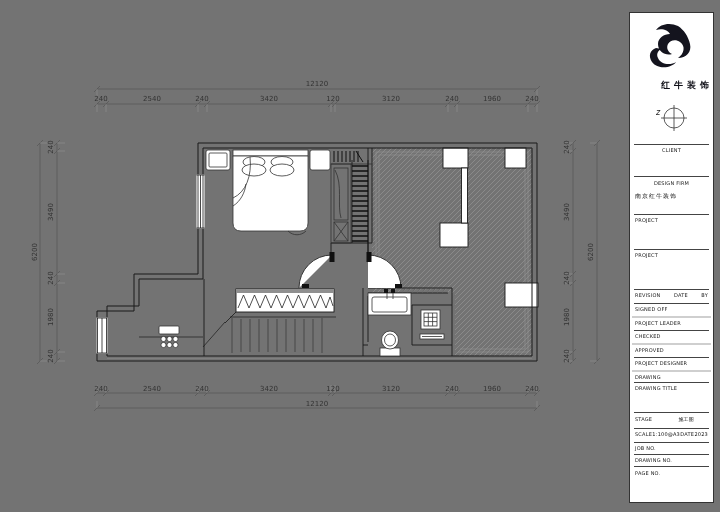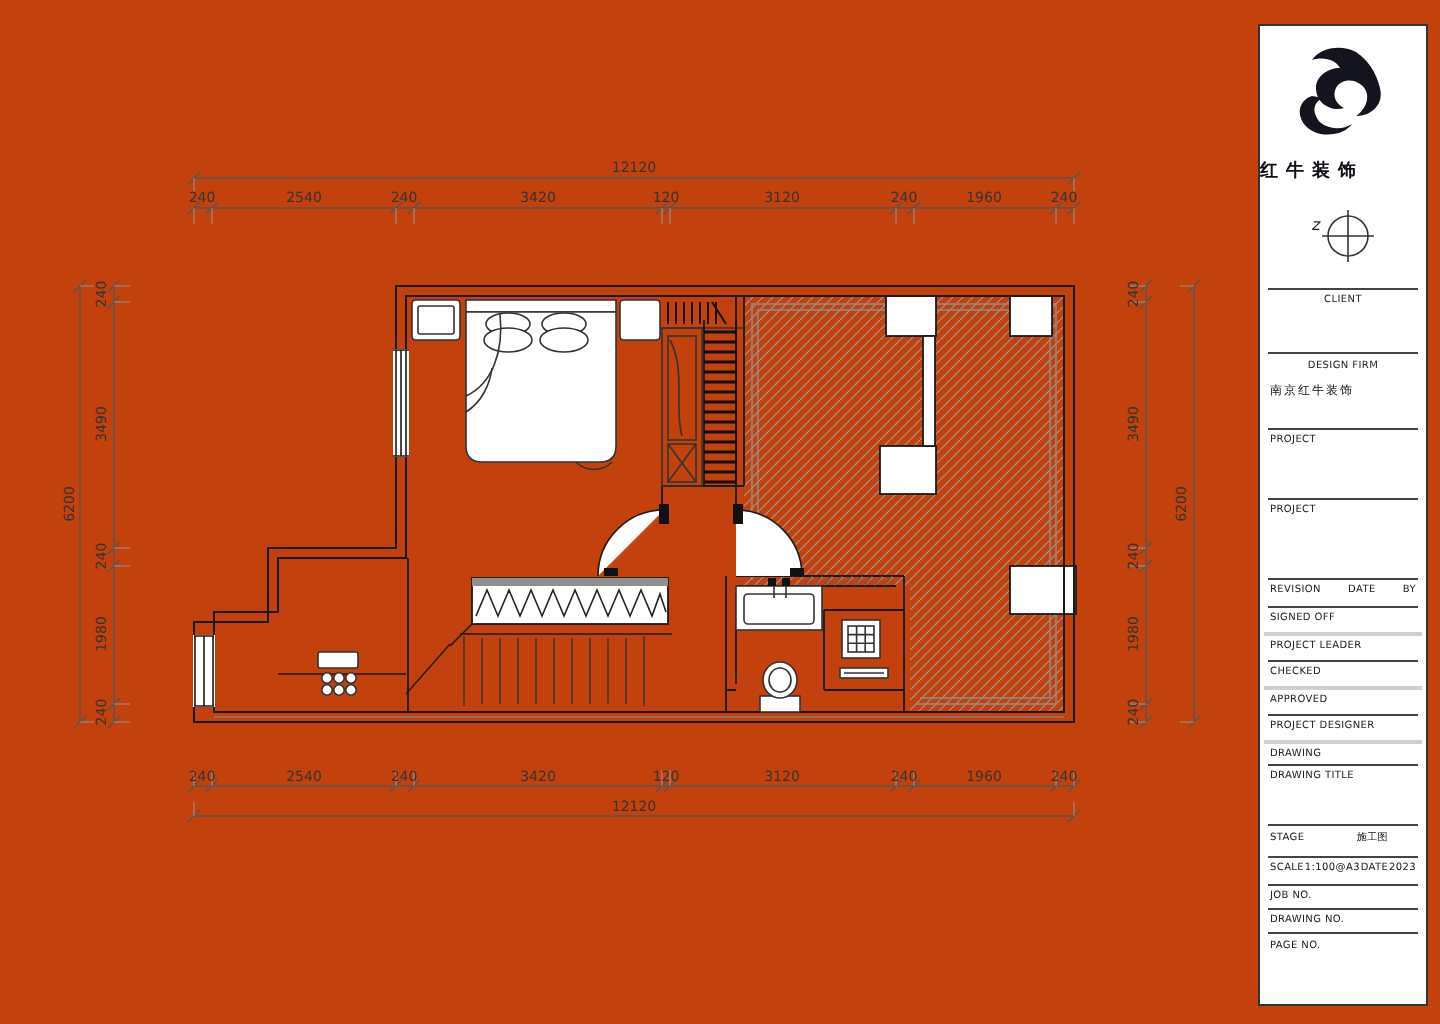--- a/index.html
+++ b/index.html
@@ -1,25 +1,25 @@
 <!DOCTYPE html>
 <html><head>
 <meta charset="utf-8">
 <style>
   html,body{margin:0;padding:0;background:#ffffff;}
-  #sheet{position:relative;width:720px;height:512px;background:#c2410c;overflow:hidden;
+  #sheet{position:relative;width:720px;height:512px;background:#737373;overflow:hidden;
          font-family:"DejaVu Sans",sans-serif;color:#222;}
   svg text{font-family:"DejaVu Sans",sans-serif;}
   .dimtxt{font-size:7px;fill:#333;}
   .dimtot{font-size:7px;fill:#333;}
   
   #titleblock{position:absolute;left:629px;top:12px;width:83px;height:489px;
               border:1px solid #333;background:#fff;}
   .tb-logo{position:absolute;left:0;top:6px;width:100%;text-align:center;}
-  .tb-logotext{position:absolute;left:0;top:66px;width:100%;text-align:left;
+  .tb-logotext{position:absolute;left:0;top:66px;width:100%;text-align:right;
                font-size:9px;font-weight:bold;letter-spacing:4px;color:#101018;}
   .tb-compass{position:absolute;left:18px;top:88px;}
   .rule{position:absolute;left:4px;right:4px;border-top:1px solid #444;height:0;}
   .rule-gray{position:absolute;left:2px;right:2px;border-top:2px solid #cfcfcf;height:0;}
   .tb-row{position:absolute;left:5px;right:5px;font-size:5px;line-height:6px;
           color:#222;letter-spacing:.2px;white-space:nowrap;}
   .tb-center{text-align:center;}
   .tb-cn{font-size:6px;letter-spacing:1px;color:#111;}
   .tb-split{display:flex;justify-content:space-between;}
   .tb-val{color:#111;}

